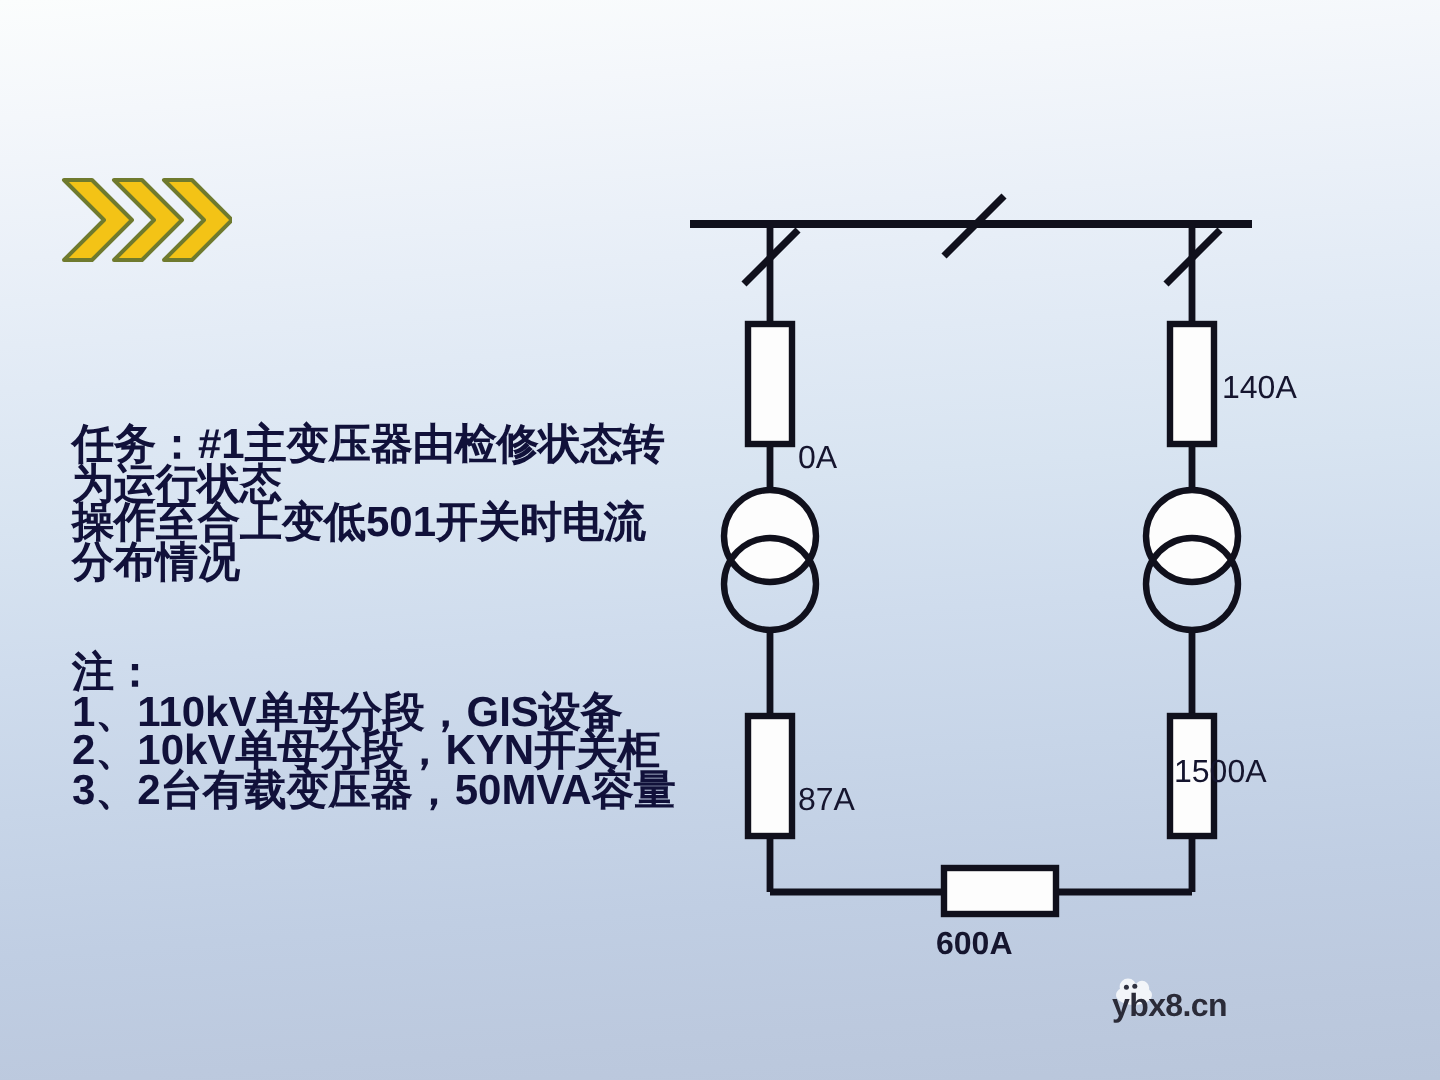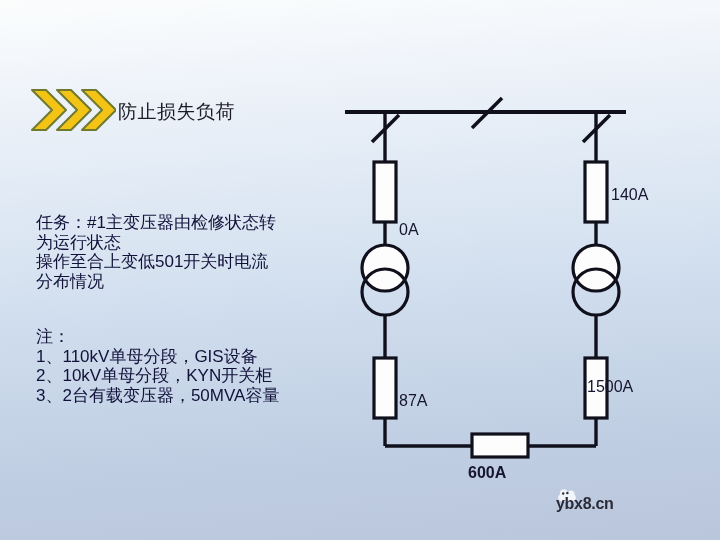--- a/index.html
+++ b/index.html
@@ -45,24 +45,24 @@
     font-size: 19px;
     color: #1c1c26;
     letter-spacing: 0.5px;
     white-space: nowrap;
   }
 
   
   .textblock {
     position: absolute;
     color: #11113a;
-    font-size: 17px;
+    font-size: 21px;
     line-height: 19.5px;
     white-space: pre;
-    font-weight: normal;
+    font-weight: bold;
     letter-spacing: 0px;
   }
   #task-text  { left: 36px; top: 213px; }
   #notes-text { left: 36px; top: 327px; }
 
   
   #diagram {
     position: absolute;
     left: 0;
     top: 0;
@@ -125,21 +125,20 @@
 <div id="slide">
 
   <svg id="chevrons" viewBox="0 0 86 48">
     <g stroke="#6f7a2e" stroke-width="2" stroke-linejoin="round">
       <polygon points="2,4 16,4 36,24 16,44 2,44 22,24" fill="#f3c316"></polygon>
       <polygon points="27,4 41,4 61,24 41,44 27,44 47,24" fill="#f3c316"></polygon>
       <polygon points="52,4 66,4 86,24 66,44 52,44 72,24" fill="#f3c316"></polygon>
     </g>
   </svg>
 
-  <div id="headline">防止损失负荷</div>
 
   <div class="textblock" id="task-text">任务：#1主变压器由检修状态转
 为运行状态
 操作至合上变低501开关时电流
 分布情况</div>
   <div class="textblock" id="notes-text">注：
 1、110kV单母分段，GIS设备
 2、10kV单母分段，KYN开关柜
 3、2台有载变压器，50MVA容量</div>
 

